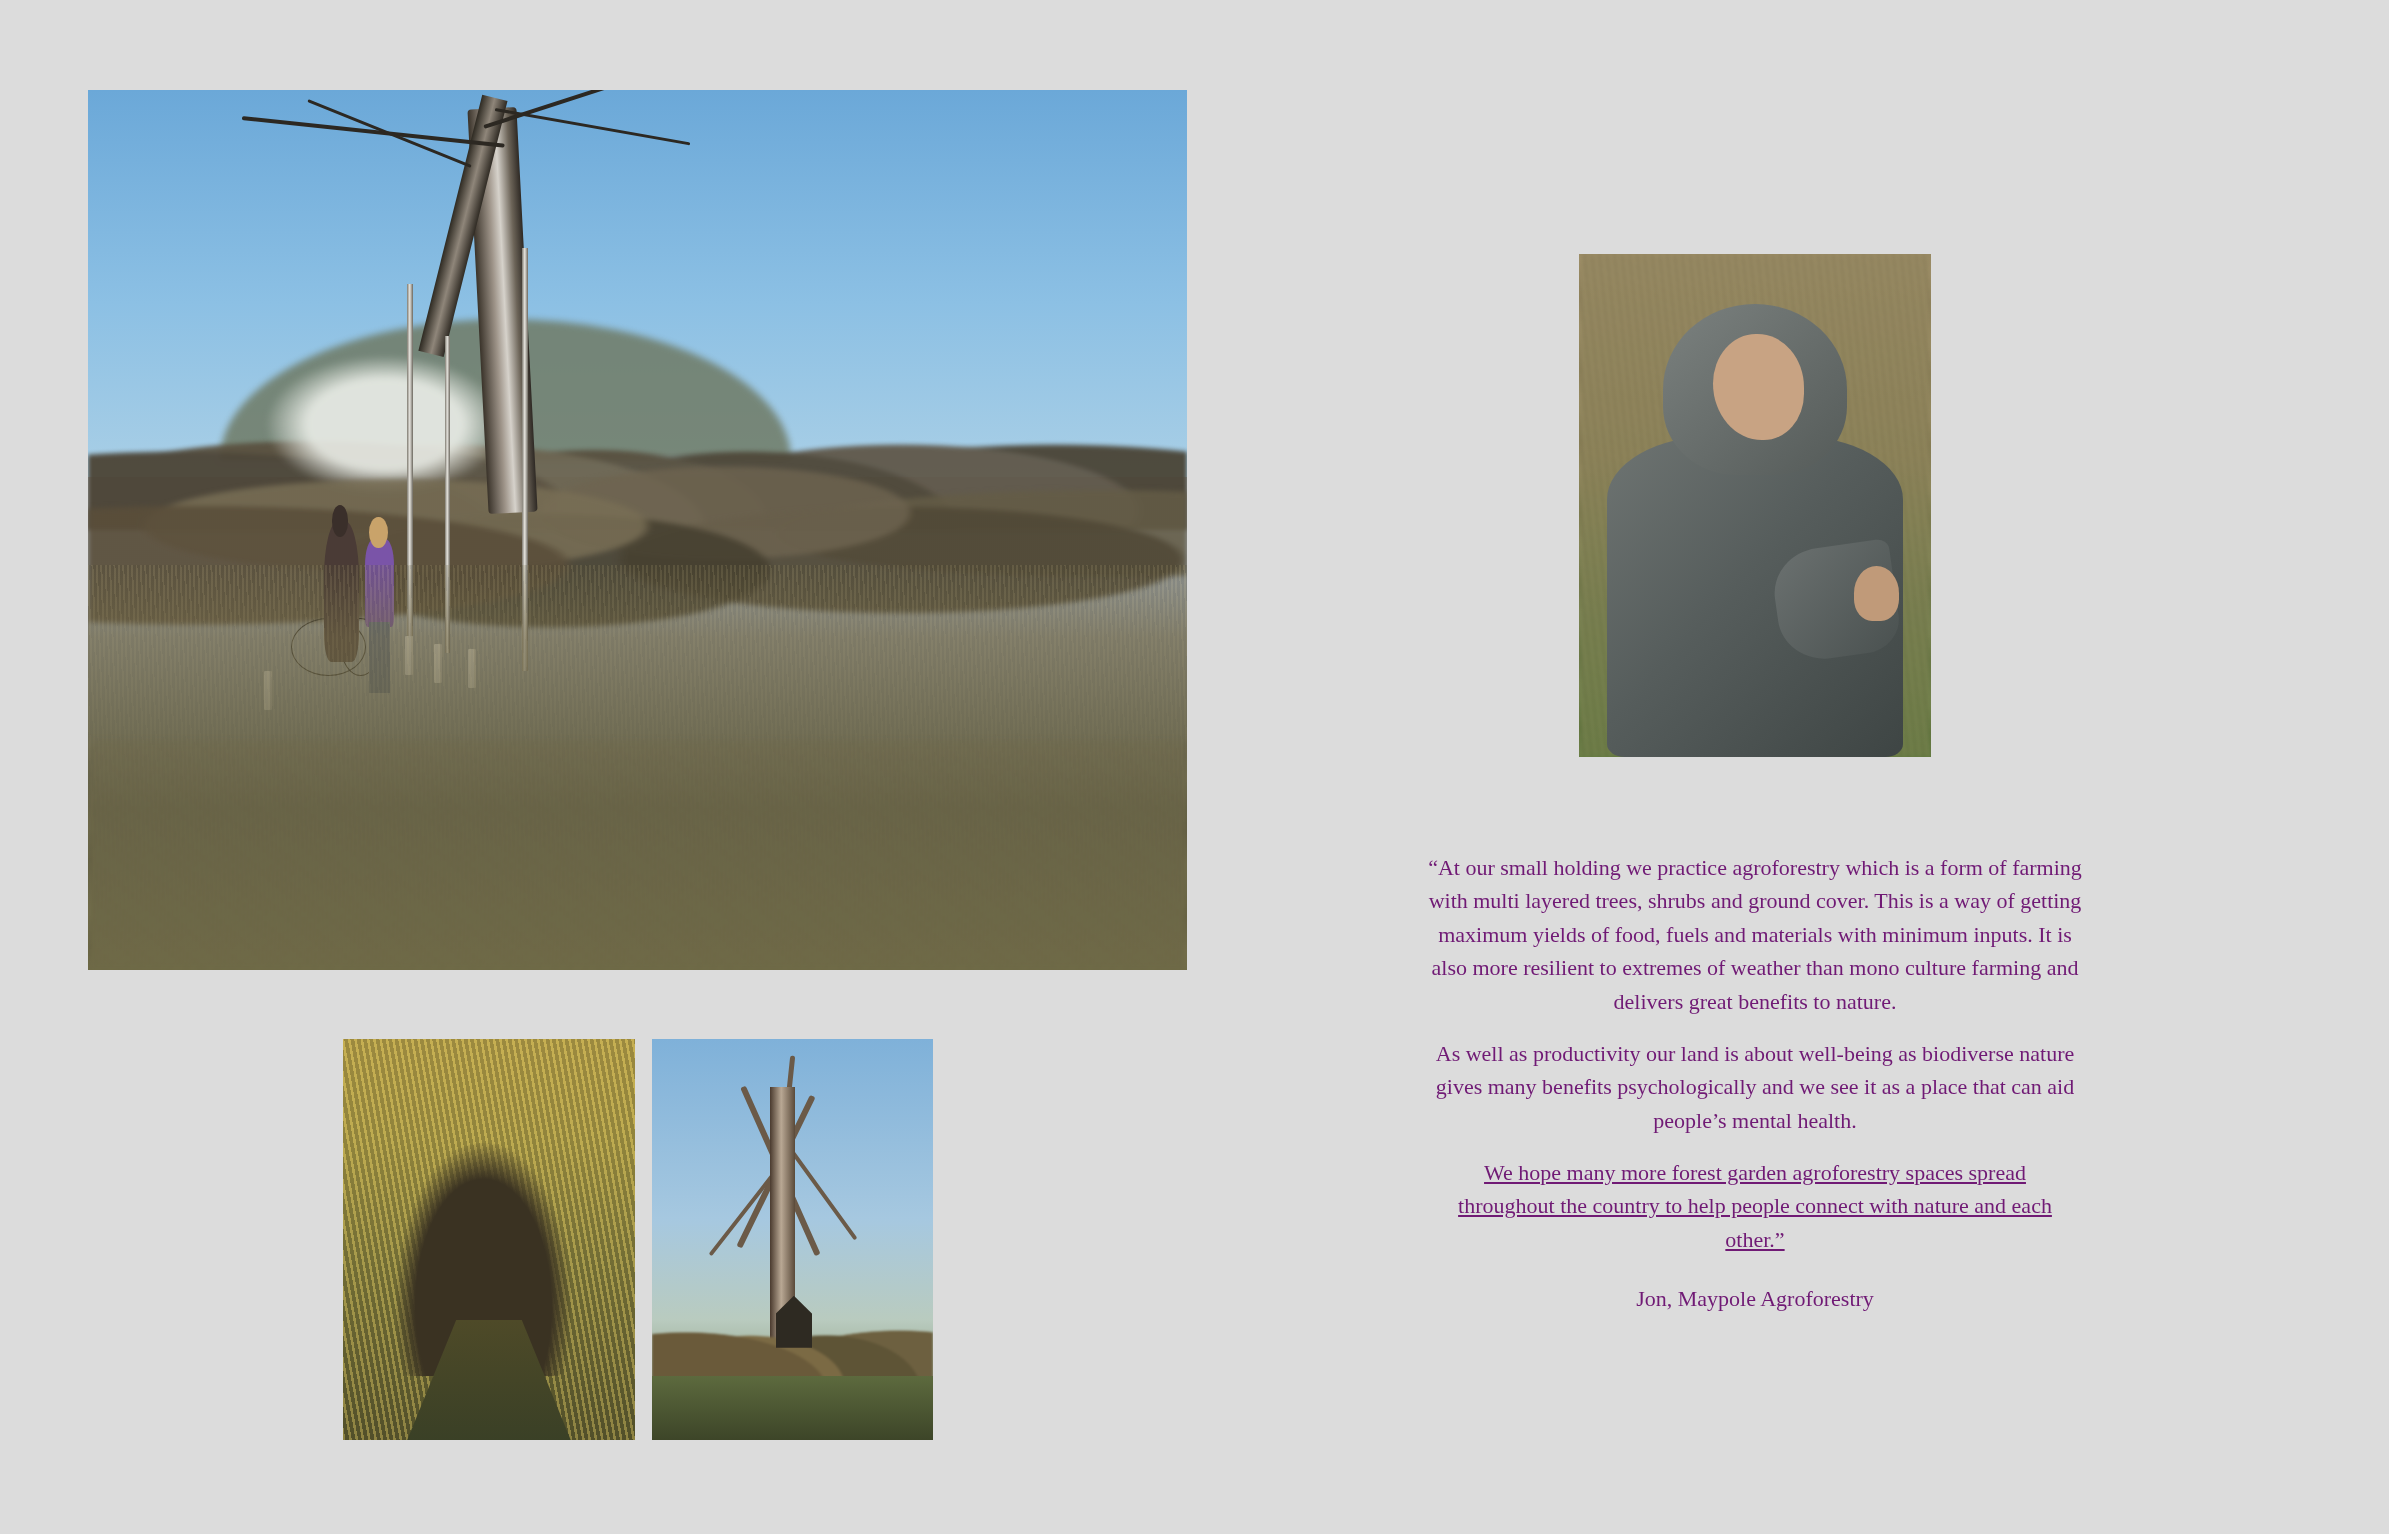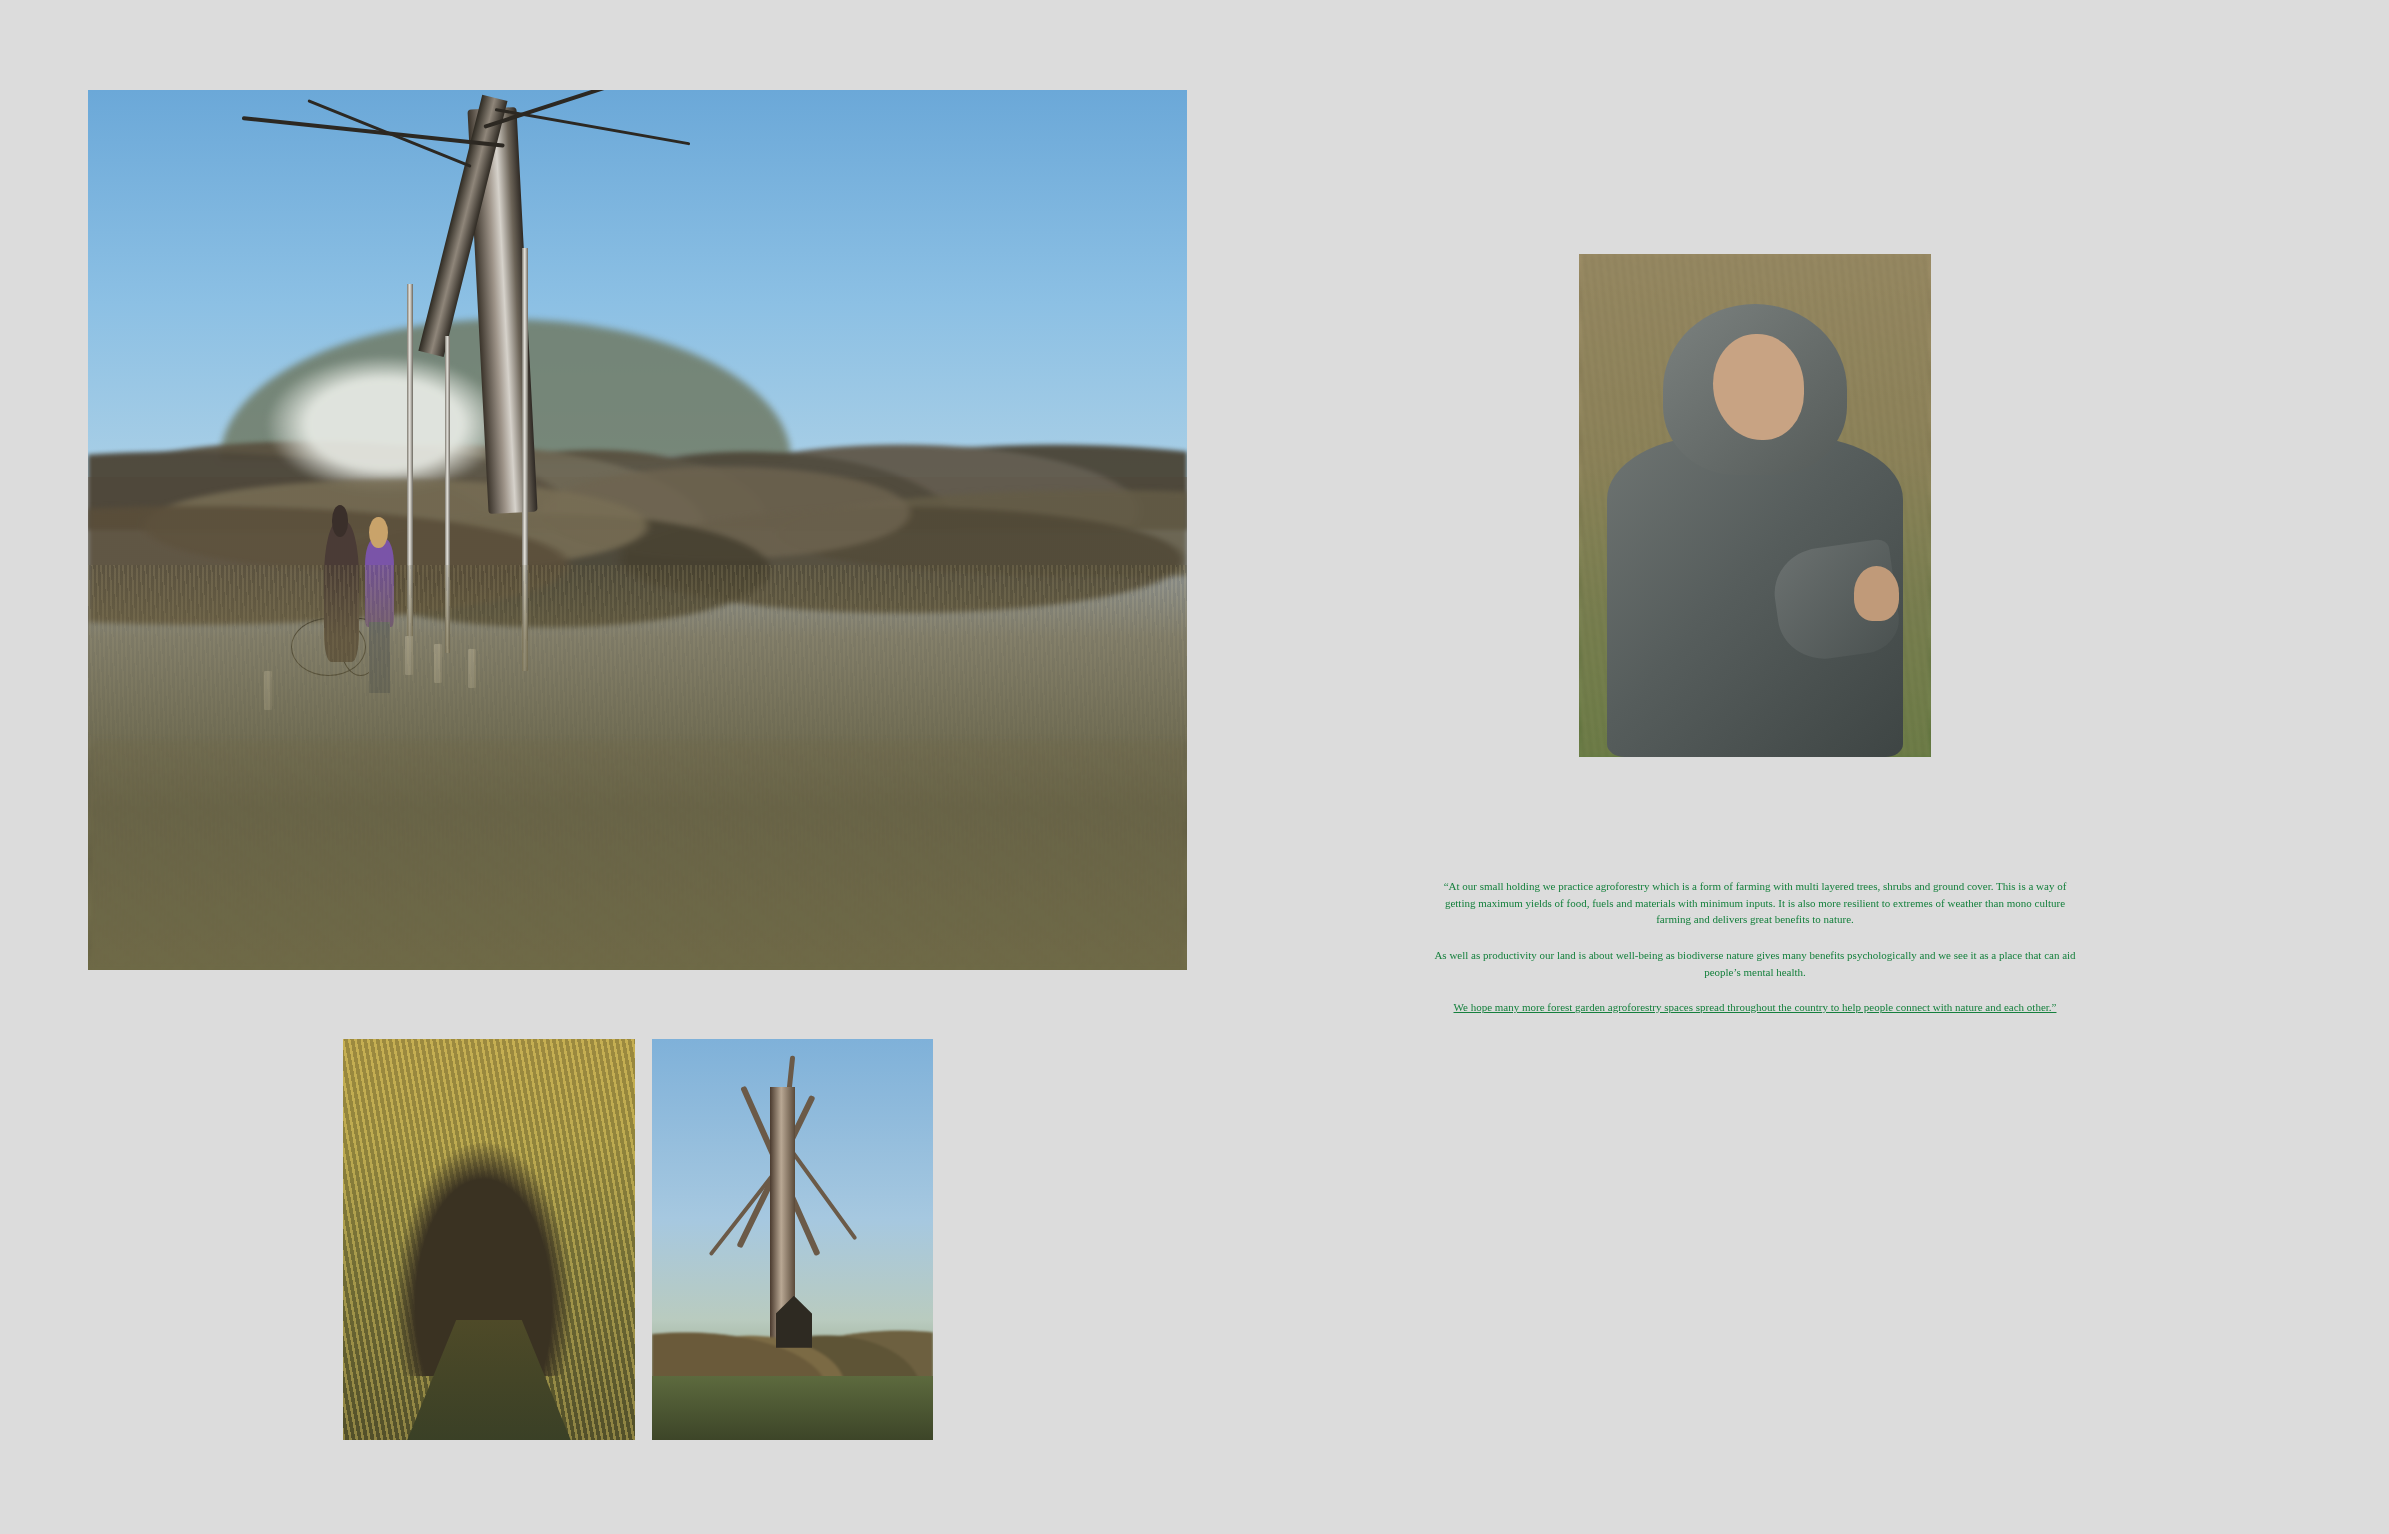--- a/index.html
+++ b/index.html
@@ -303,26 +303,26 @@
     position: absolute;
     left: 78%; top: 62%; width: 13%; height: 11%;
     background: #c09a79;
     border-radius: 50% 50% 40% 40%;
   }
 
   
   .quote-block {
     position: absolute;
     left: 1419px;
-    top: 878px;
+    top: 851px;
     width: 672px;
     text-align: center;
-    color: #15803d;
+    color: #701a75;
     font-family: "Liberation Serif", serif;
-    font-size: 11px;
+    font-size: 22px;
     line-height: 1.52;
   }
   .quote-block p {
     margin: 0 0 18.7px 0;
   }
   .quote-block p.attribution {
     margin-top: 26px;
     margin-bottom: 0;
   }
   .p-1 { padding: 0 8.7px; }
@@ -405,16 +405,17 @@
       <div class="portrait-hand"></div>
       <div class="portrait-hood"></div>
       <div class="portrait-face"></div>
     </div>
   </div>
 
   <div class="quote-block">
     <p class="p-1">“At our small holding we practice agroforestry which is a form of farming with multi layered trees, shrubs and ground cover. This is a way of getting maximum yields of food, fuels and materials with minimum inputs. It is also more resilient to extremes of weather than mono culture farming and delivers great benefits to nature.</p>
     <p class="p-2">As well as productivity our land is about well-being as biodiverse nature gives many benefits psychologically and we see it as a place that can aid people’s mental health.</p>
     <p class="p-4">We hope many more forest garden agroforestry spaces spread throughout the country to help people connect with nature and each other.”</p>
+    <p class="attribution">Jon, Maypole Agroforestry</p>
   </div>
 
 </div>
 
 
 </body></html>

